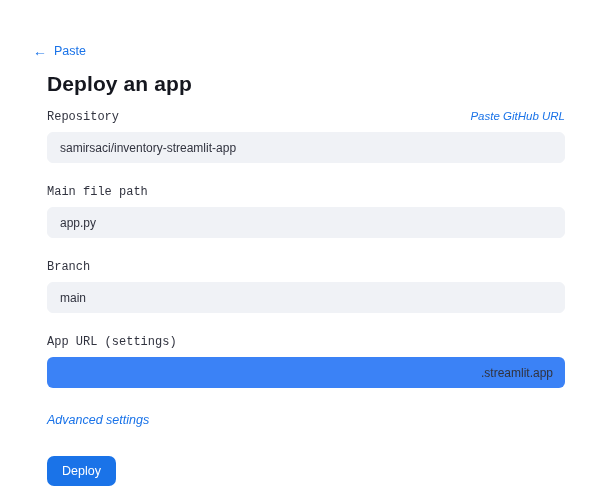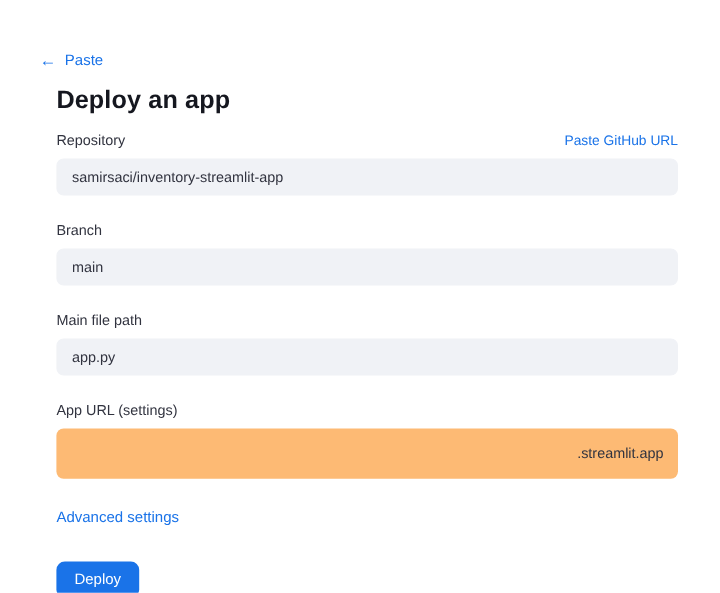--- a/index.html
+++ b/index.html
@@ -34,45 +34,47 @@
   .field { margin-bottom: 22px; }
   .label-row {
     display: flex;
     justify-content: space-between;
     align-items: baseline;
     margin-bottom: 8px;
   }
   .field-label {
     font-size: 12px;
     color: #31333f;
+    font-family: Liberation Mono, monospace;
   }
   .link {
     font-size: 11.5px;
     color: #1a73e8;
     text-decoration: none;
     cursor: pointer;
+    font-style: italic;
   }
   .input {
     width: 100%;
     height: 31px;
     background: #f0f2f6;
     border: 1px solid #f0f2f6;
     border-radius: 6px;
     padding: 12px 12px;
     font-family: "Liberation Sans", "DejaVu Sans", sans-serif;
     font-size: 12px;
     color: #31333f;
     outline: none;
   }
   .input-wrap {
     display: flex;
     align-items: center;
     width: 100%;
-    height: 42px;
-    background: #fdba74;
+    height: 31px;
+    background: #3b82f6;
     border-radius: 6px;
     padding: 0 12px;
   }
   .input-wrap input {
     flex: 1;
     background: transparent;
     border: none;
     outline: none;
     font-family: "Liberation Sans", "DejaVu Sans", sans-serif;
     font-size: 12px;
@@ -119,30 +121,30 @@
   <div class="field">
     <div class="label-row">
       <label class="field-label">Repository</label>
       <a class="link">Paste GitHub URL</a>
     </div>
     <input class="input" type="text" value="samirsaci/inventory-streamlit-app" style="">
   </div>
 
   <div class="field">
     <div class="label-row">
-      <label class="field-label">Branch</label>
+      <label class="field-label">Main file path</label>
     </div>
-    <input class="input" type="text" value="main" style="">
+    <input class="input" type="text" value="app.py" style="">
   </div>
 
   <div class="field">
     <div class="label-row">
-      <label class="field-label">Main file path</label>
+      <label class="field-label">Branch</label>
     </div>
-    <input class="input" type="text" value="app.py" style="">
+    <input class="input" type="text" value="main" style="">
   </div>
 
   <div class="field">
     <div class="label-row">
       <label class="field-label">App URL (settings)</label>
     </div>
     <div class="input-wrap">
       <input type="text" value="" style="">
       <span class="input-suffix">.streamlit.app</span>
     </div>

